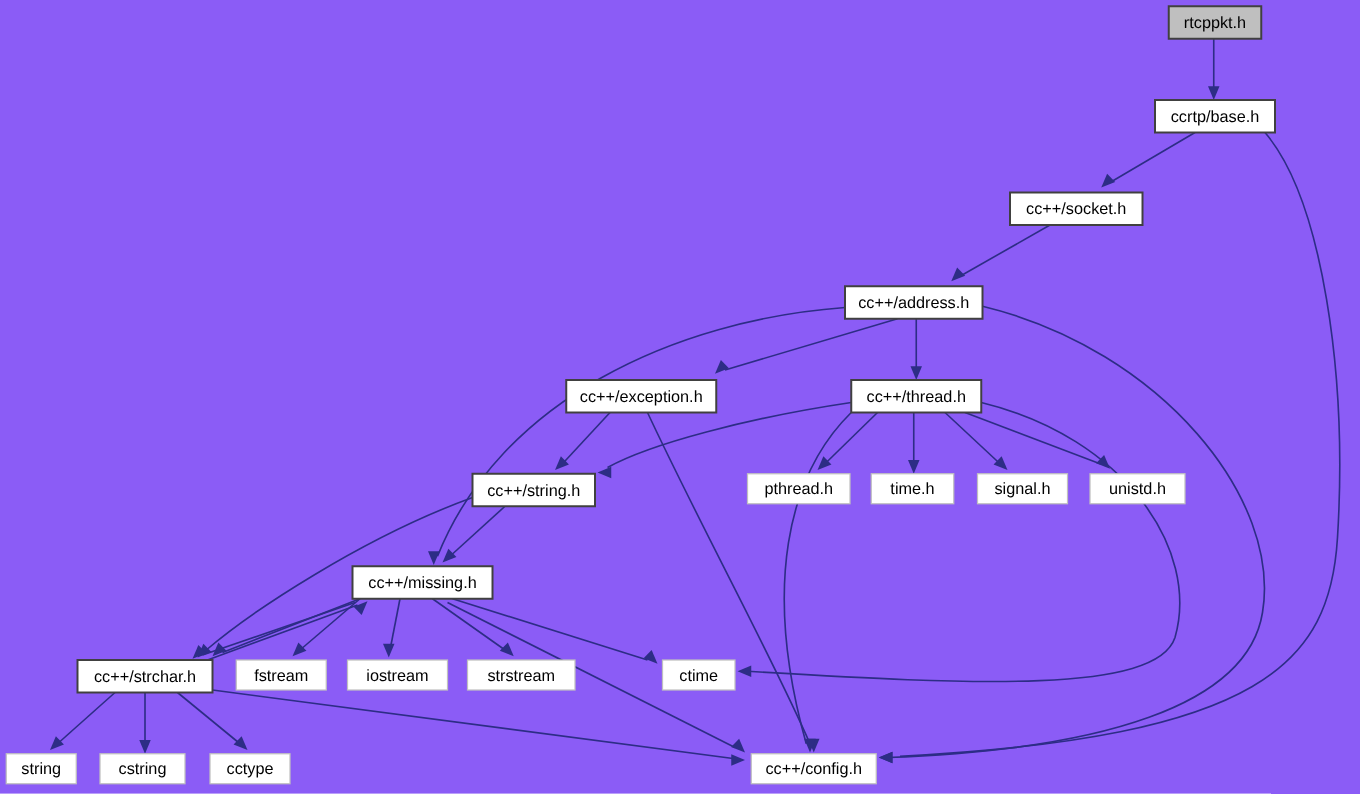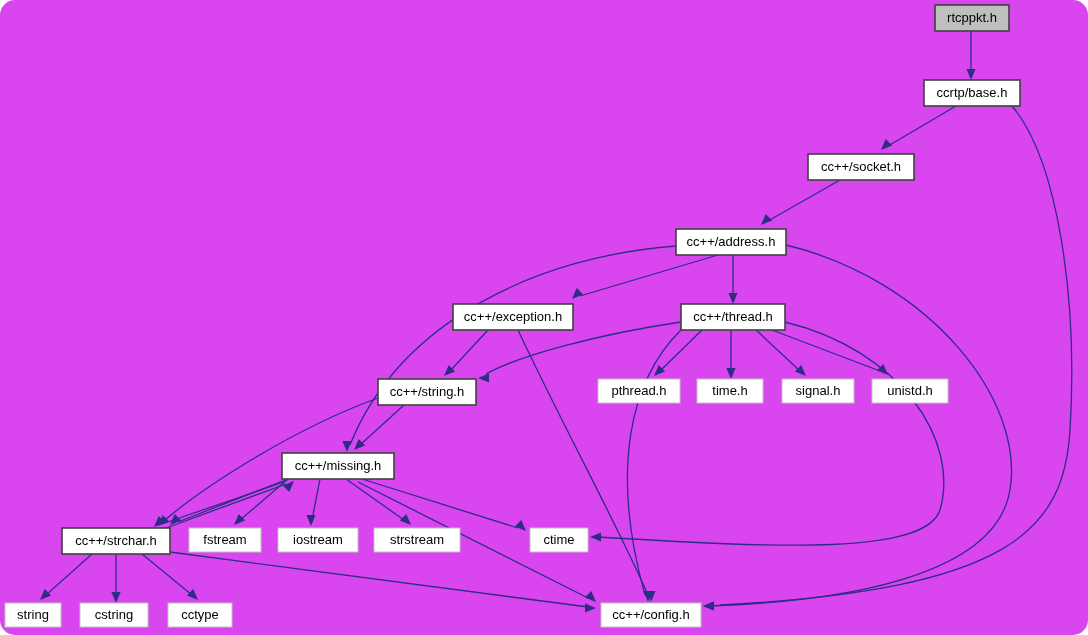--- a/index.html
+++ b/index.html
@@ -7,23 +7,22 @@
     padding: 0;
     background: #ffffff;
   }
   body {
     font-family: "Liberation Sans", sans-serif;
   }
   #graph-wrap {
     position: relative;
     width: 1088px;
     height: 635px;
-    background: #d946ef;
+    background: #8b5cf6;
     overflow: hidden;
-    border-radius: 15px;
   }
   svg#dep-graph {
     display: block;
     width: 1088px;
     height: 635px;
   }
   .node-box {
     stroke-width: 1;
   }
   .node-root rect {

